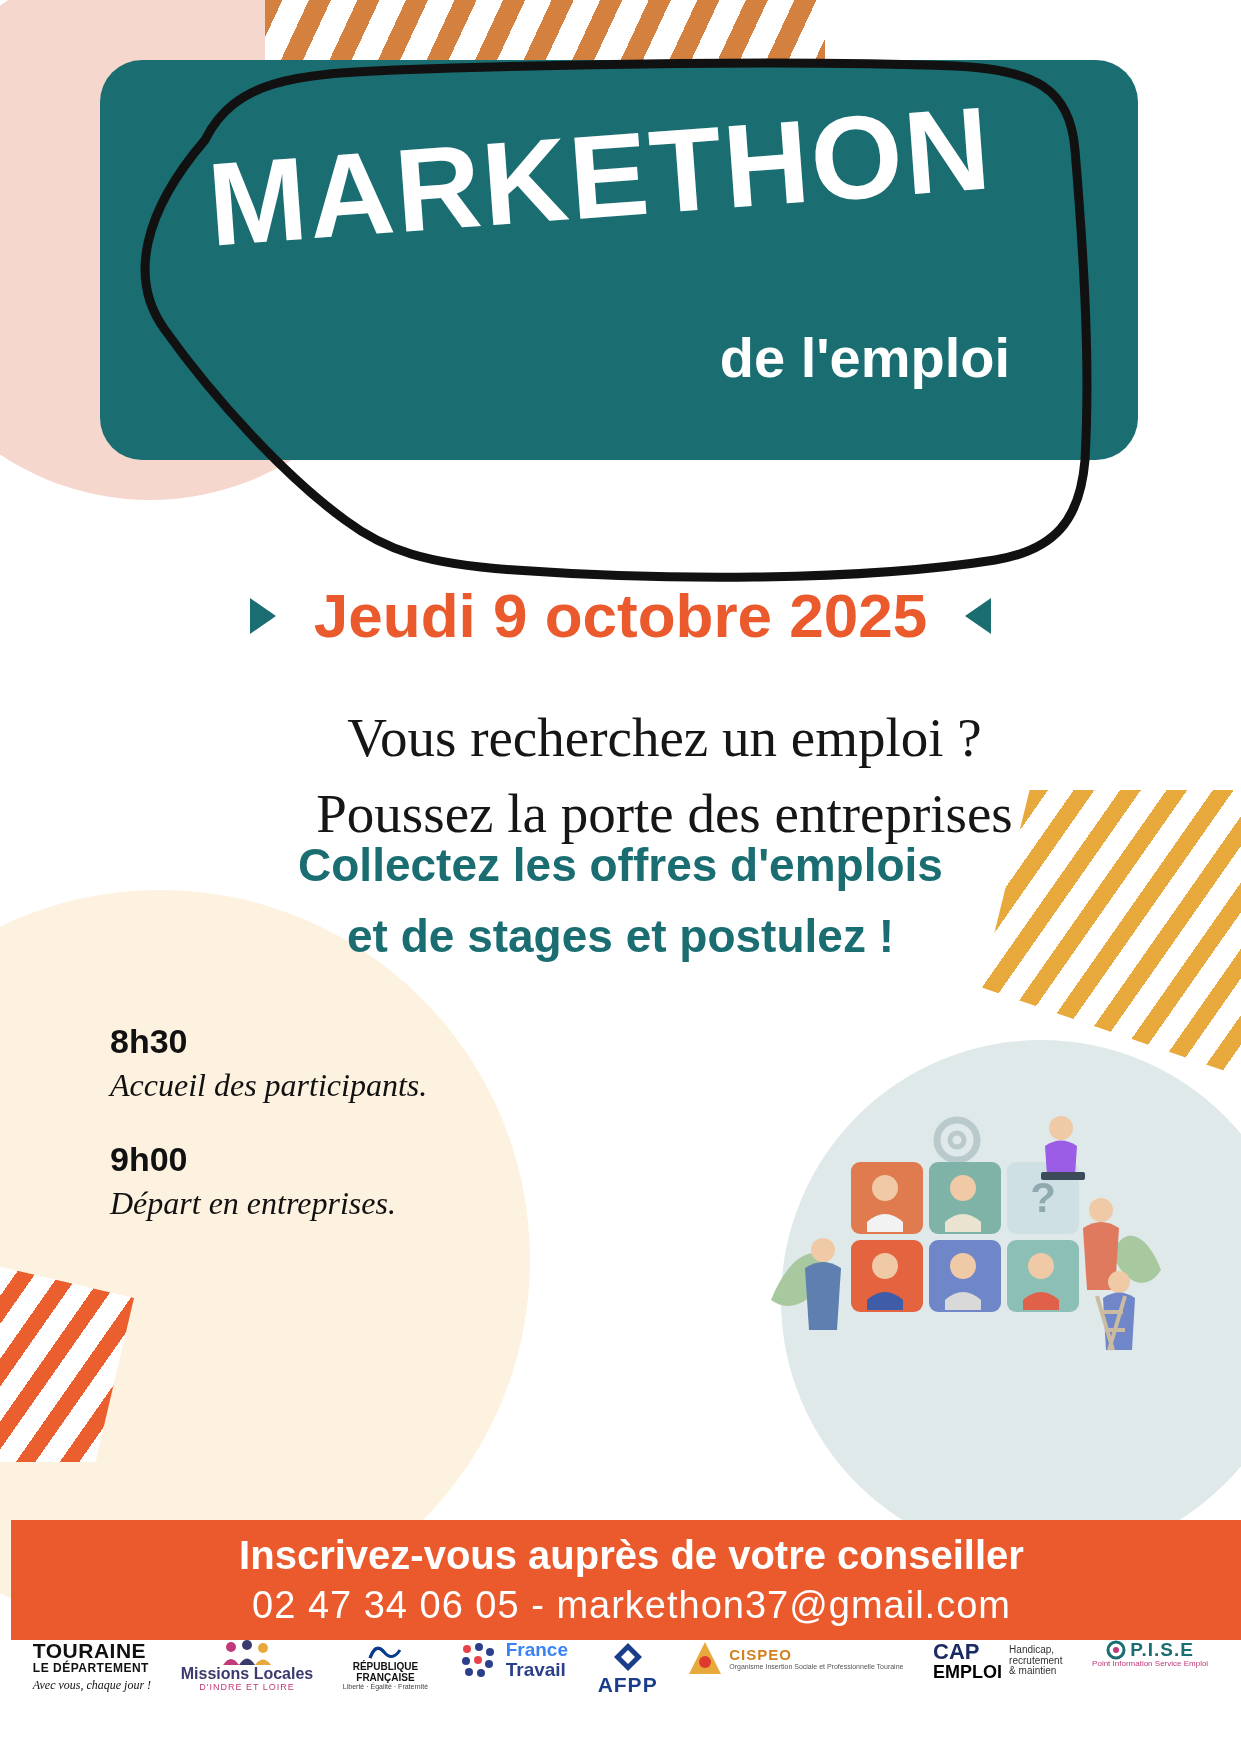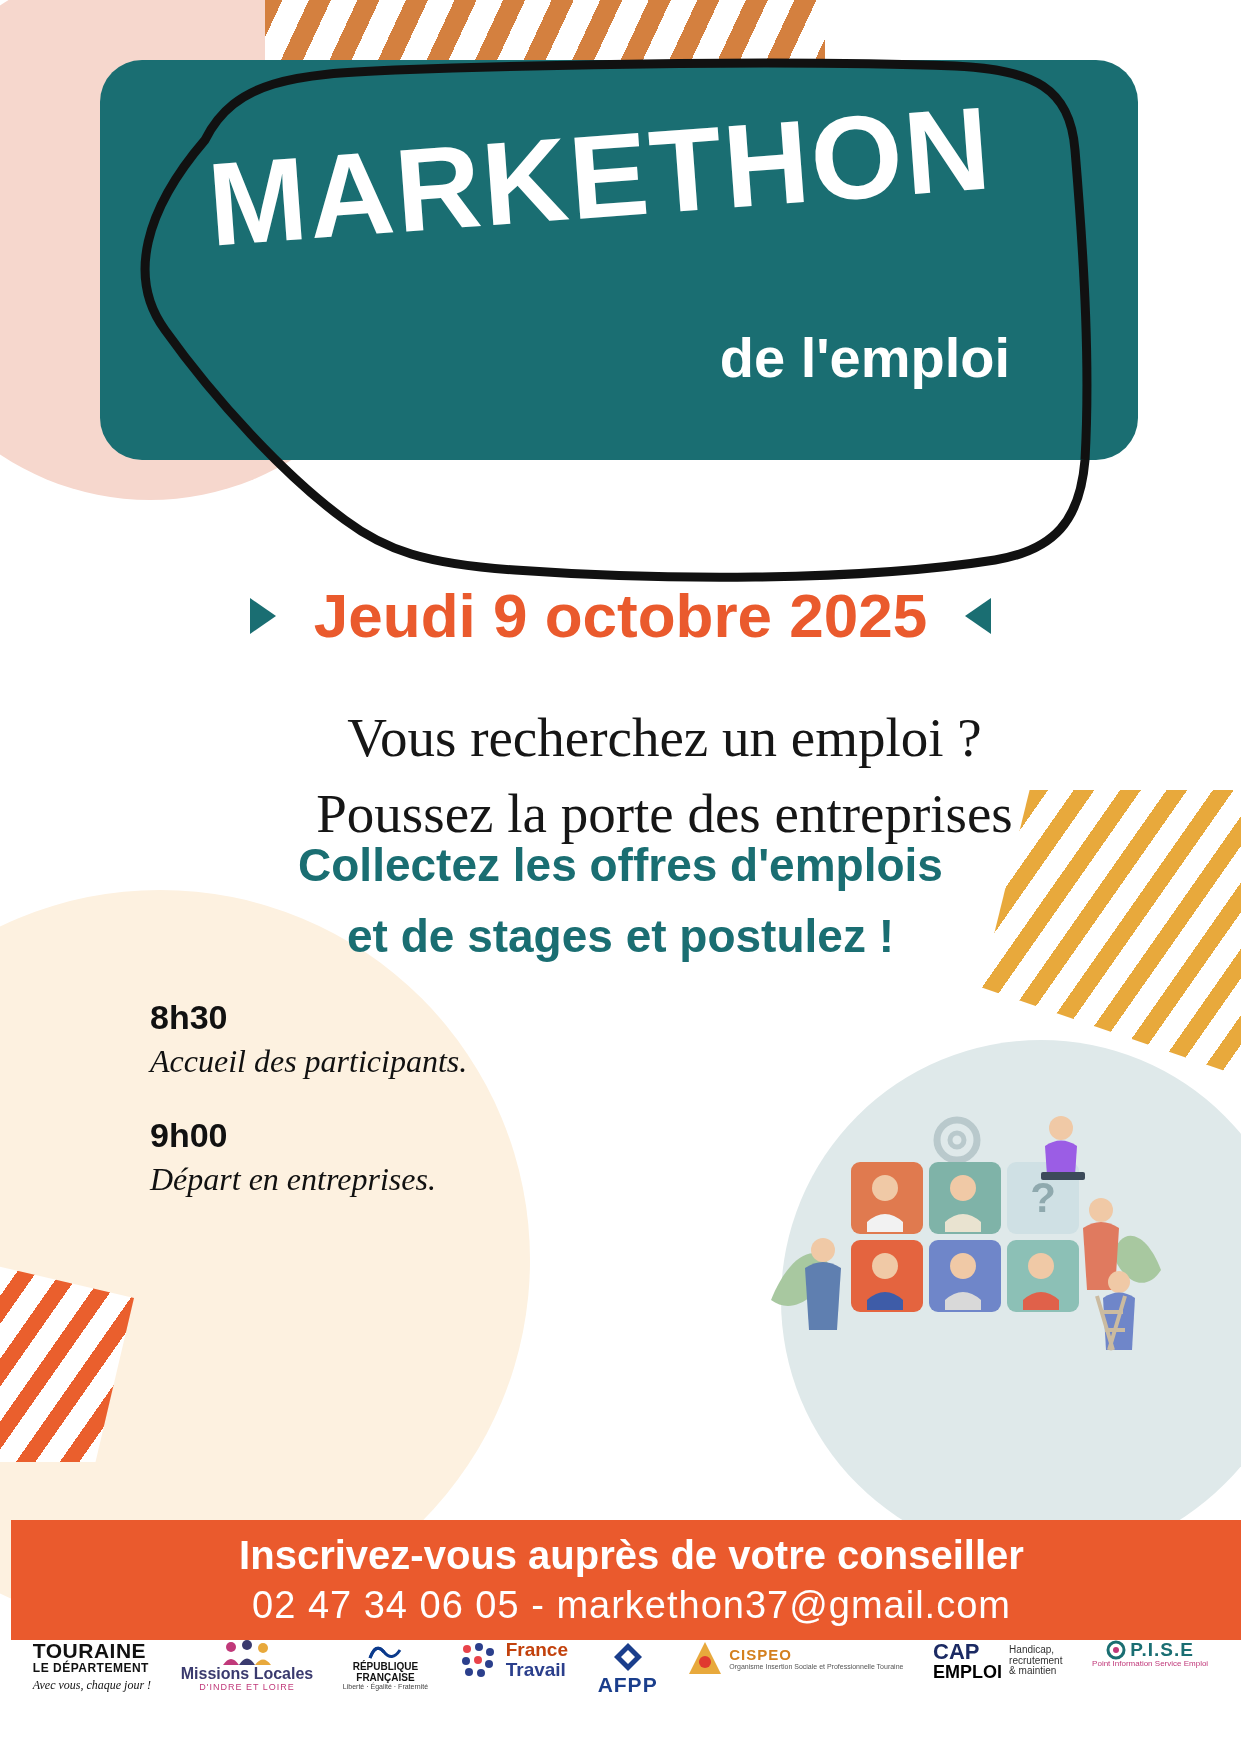--- a/index.html
+++ b/index.html
@@ -101,21 +101,21 @@
     font-family: "Liberation Serif", serif;
     color: #161616; font-size: 55px; line-height: 1.38; margin-left: 44px;
   }
   .cta-block {
     position: absolute; left: 0; top: 830px; width: 1241px;
     text-align: center; z-index: 6;
     color: #1a6e72; font-size: 46px; font-weight: 700; line-height: 1.55;
   }
 
   
-  .schedule { position: absolute; left: 110px; top: 976px; z-index: 6; margin-left: 40px; }
+  .schedule { position: absolute; left: 110px; top: 1000px; z-index: 6; }
   .sched-time { font-size: 34px; font-weight: 700; color: #111; margin-top: 22px; }
   .sched-desc { font-family: "Liberation Serif", serif; font-style: italic; font-size: 32px; color: #111; margin-top: 6px; }
 
   
   .illus { position: absolute; right: 60px; top: 1100px; width: 420px; height: 260px; z-index: 7; }
 
   
   .band {
     position: absolute; left: 11px; bottom: 116px; width: 1241px; height: 120px;
     background: #ea5a2d; z-index: 8;
@@ -136,21 +136,21 @@
   .lg-touraine .l1 { font-size: 21px; font-weight: 700; color:#111; letter-spacing: .5px; }
   .lg-touraine .l2 { font-size: 12px; font-weight: 700; color:#111; letter-spacing: .5px; }
   .lg-touraine .l3 { font-family:"Liberation Serif",serif; font-style: italic; font-size: 12px; color:#111; margin-top:4px; }
 
   .lg-ml .l1 { font-size: 16px; color:#3a3a6e; font-weight: 600; }
   .lg-ml .l2 { font-size: 9px; color:#c0397a; letter-spacing: 1px; }
 
   .lg-rf .l1 { font-size: 10px; font-weight: 700; color:#111; }
   .lg-rf .l2 { font-size: 7px; color:#444; }
 
-  .lg-ft .l1 { font-size: 19px; color:#c2410c; font-weight: 600; }
+  .lg-ft .l1 { font-size: 19px; color:#3b82f6; font-weight: 600; }
   .lg-ft .l2 { font-size: 19px; color:#2b3f8c; font-weight: 600; }
 
   .lg-afpp .l1 { font-size: 21px; font-weight: 700; color:#1a3e8c; letter-spacing: 1px; }
 
   .lg-cispeo .l1 { font-size: 15px; font-weight: 700; color:#d4801f; letter-spacing: 1px; }
   .lg-cispeo .l2 { font-size: 7px; color:#555; }
 
   .lg-cap .l1 { font-size: 22px; font-weight: 700; color:#1b2a63; }
   .lg-cap .l2 { font-size: 18px; font-weight: 700; color:#000000; }
   .lg-cap .side { font-size: 10px; color:#333; text-align:left; }

